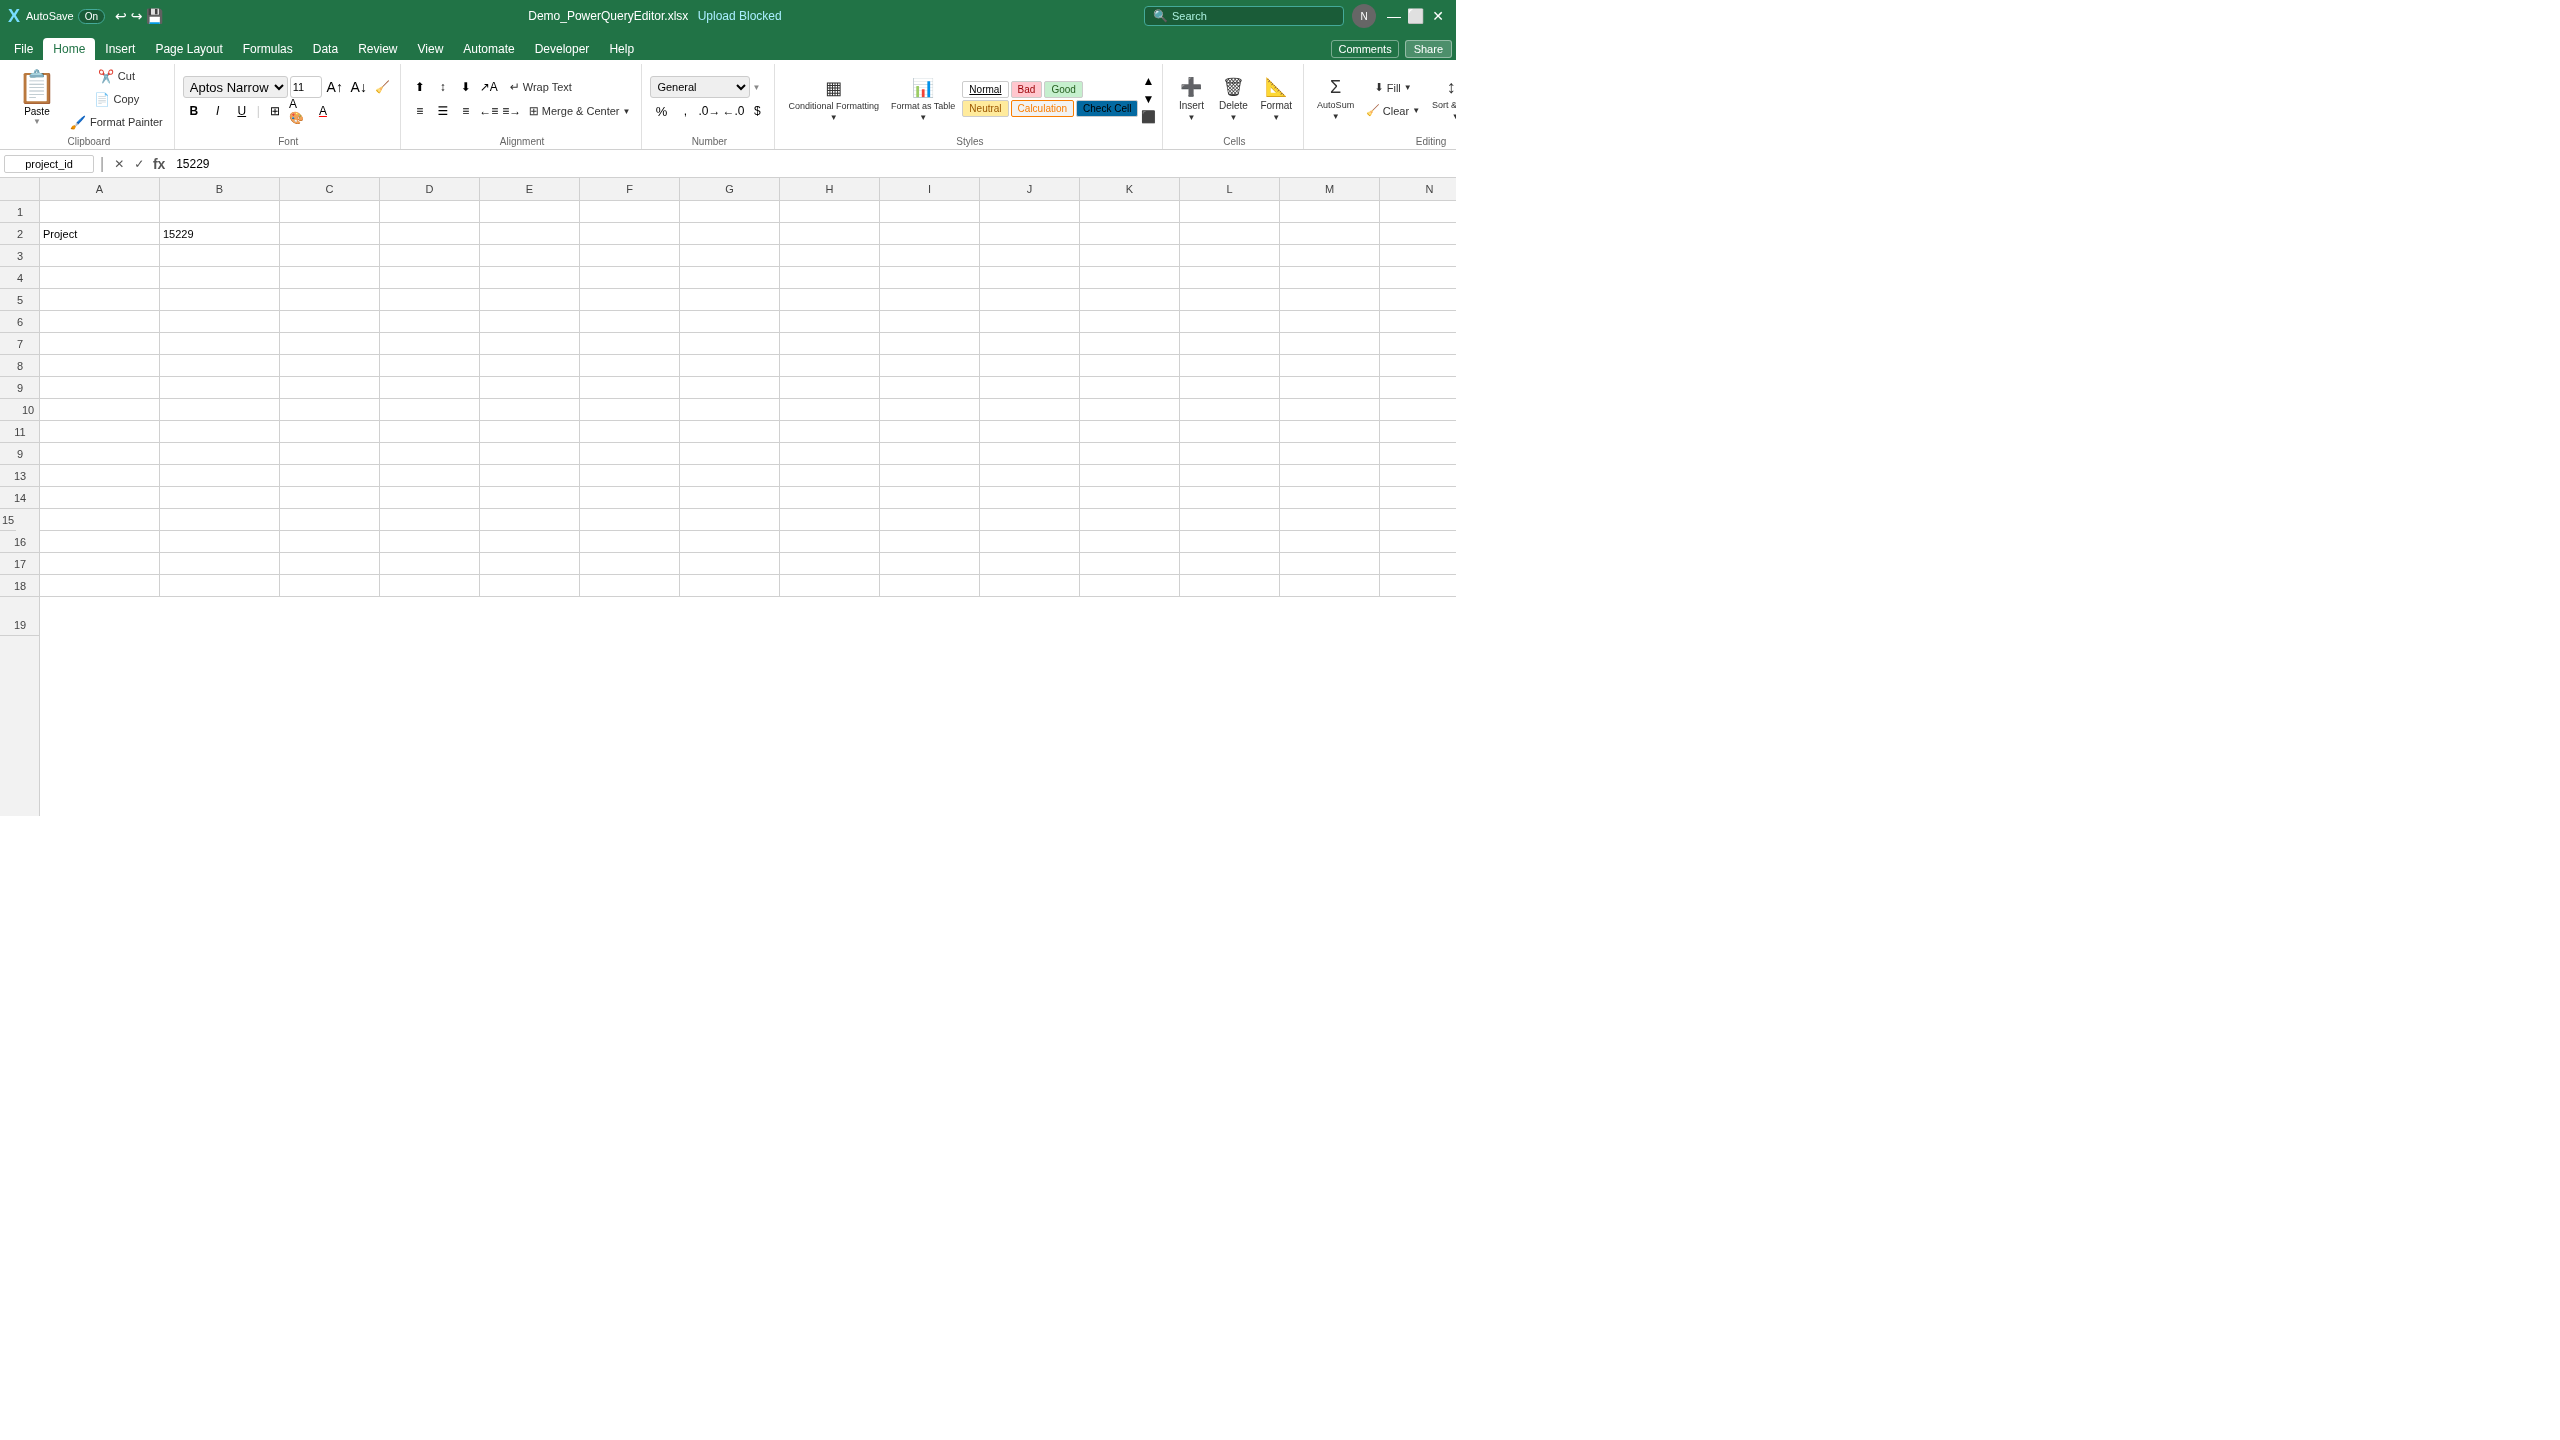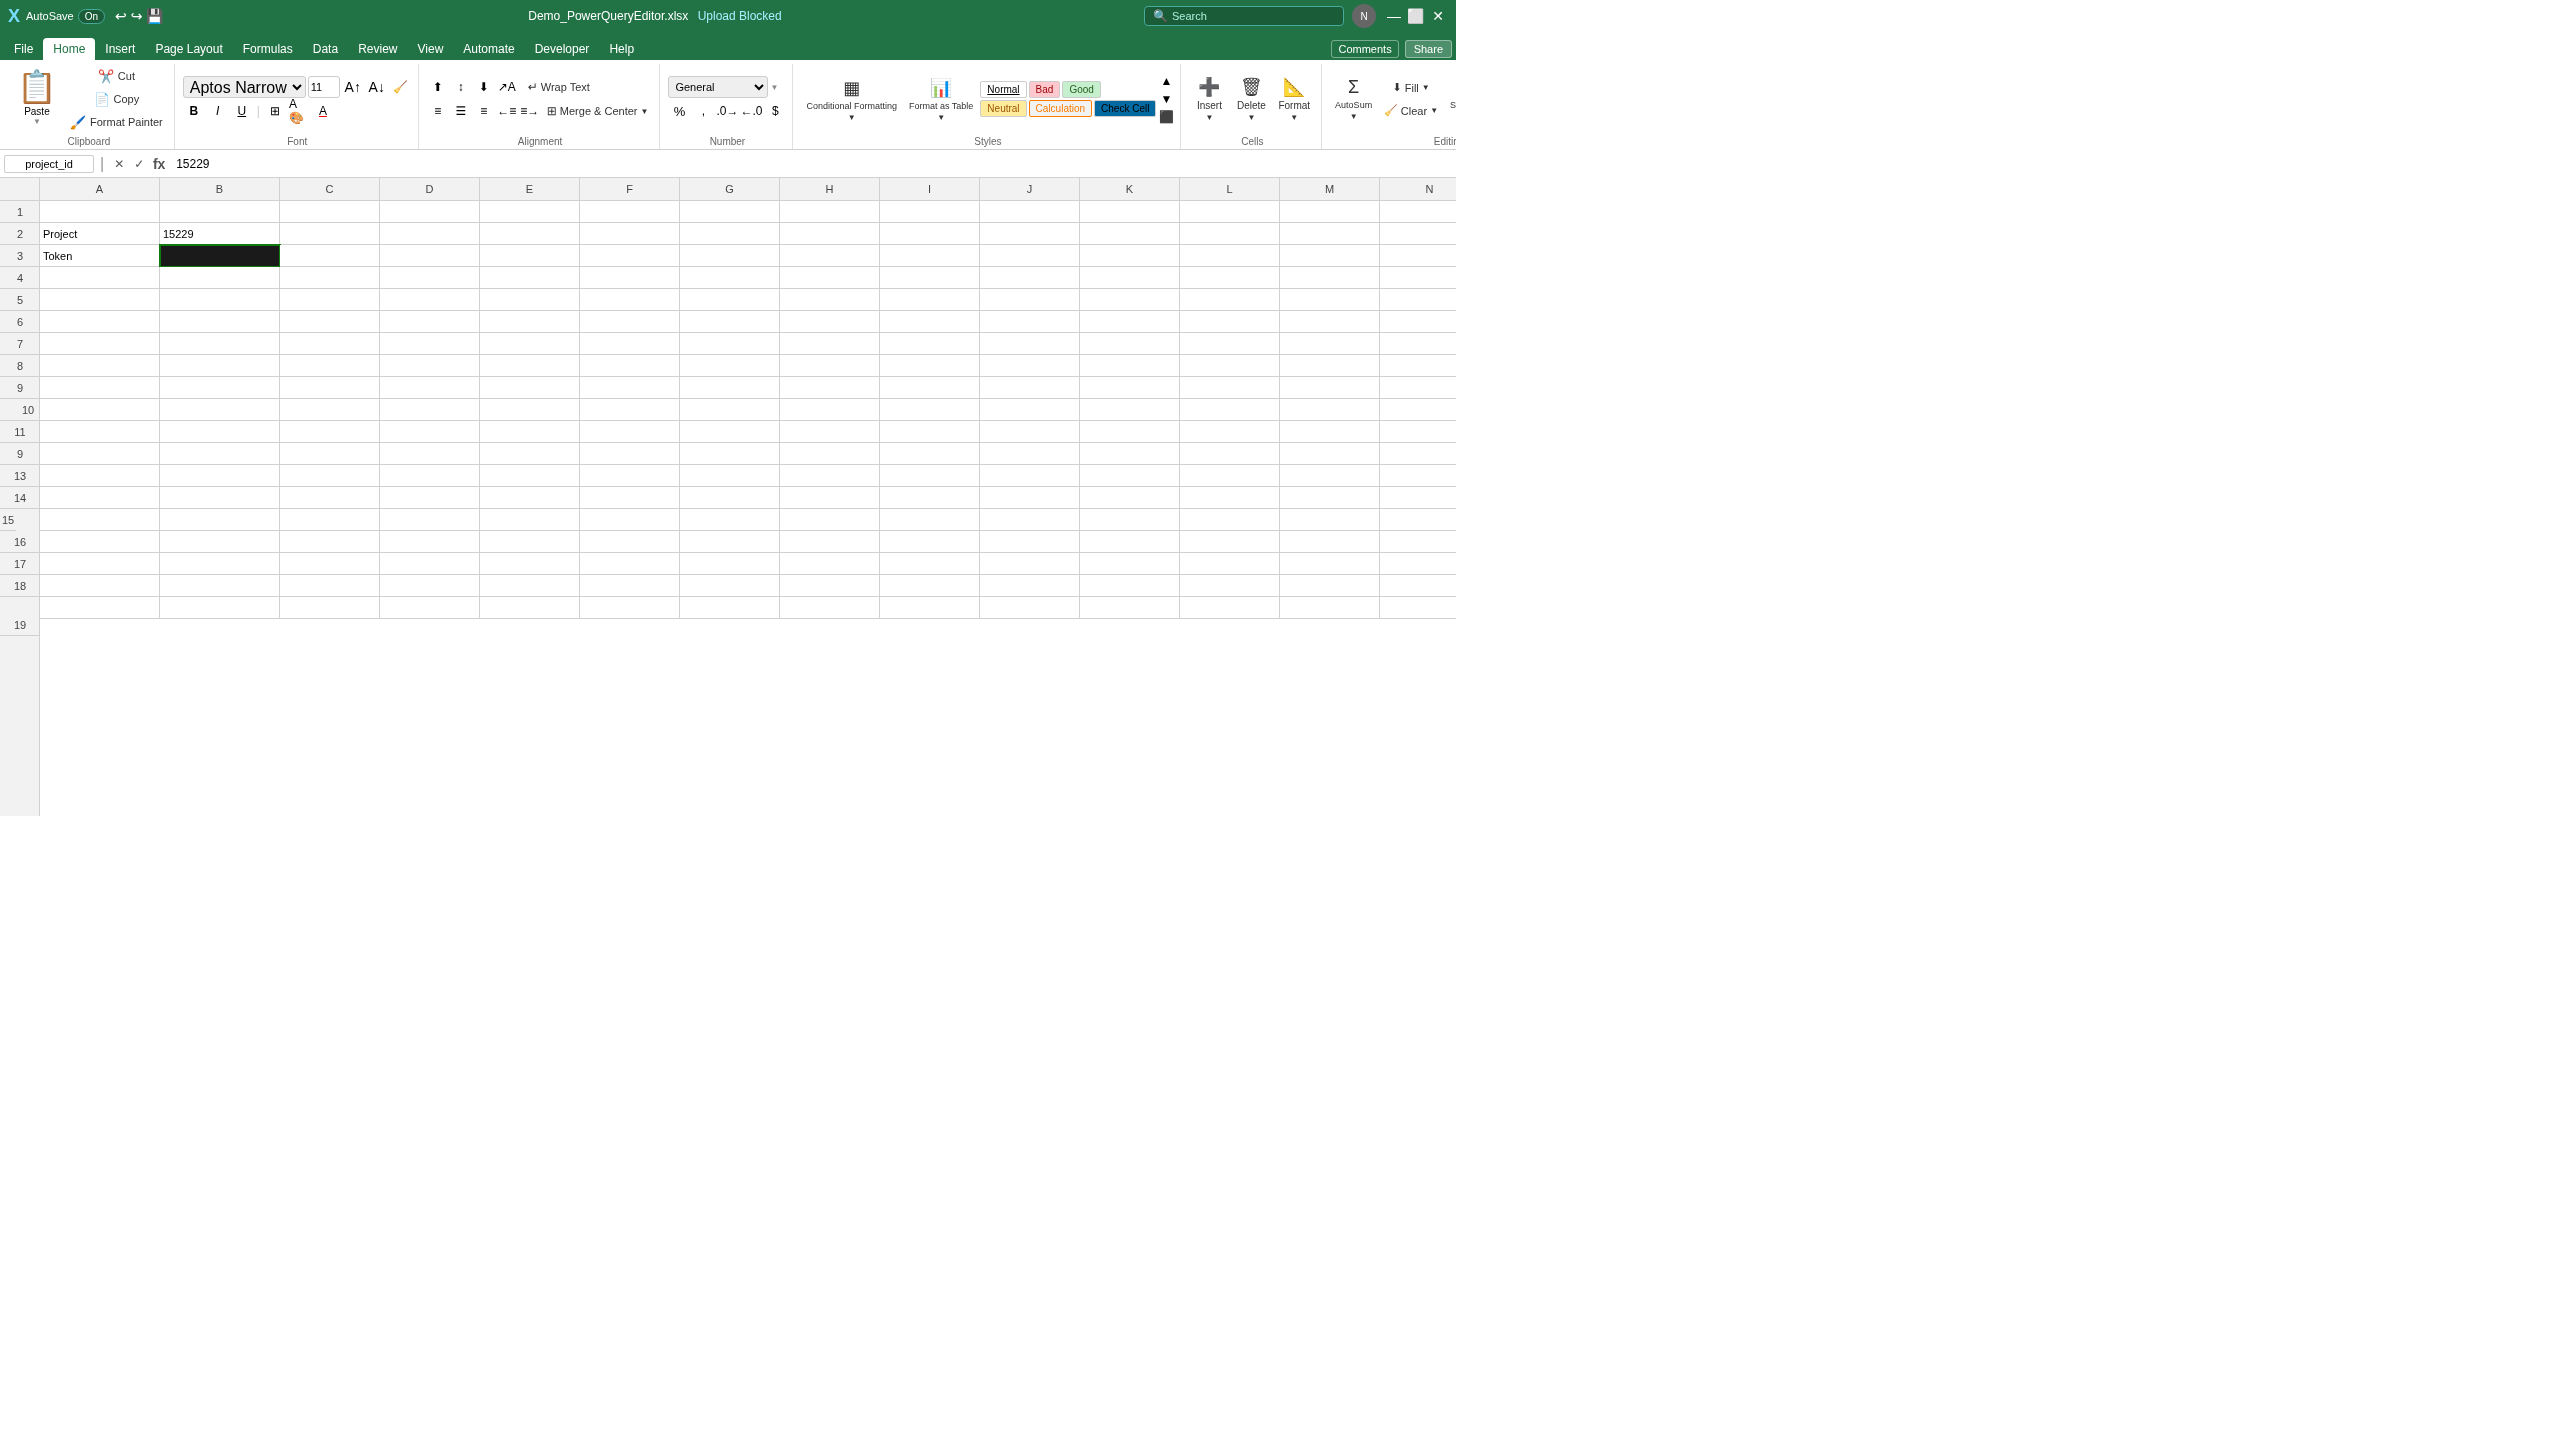--- a/index.html
+++ b/index.html
@@ -115,21 +115,21 @@
       border: 1px solid transparent;
       height: 68px;
       justify-content: flex-start;
     }
     .paste-big .btn-icon { font-size: 32px; }
     .paste-big .label { font-size: 10px; }
 
     
     .font-controls { display: flex; flex-direction: column; gap: 2px; }
     .font-row { display: flex; align-items: center; gap: 2px; }
-    select.font-select { font-size: 16px; border: 1px solid #ccc; border-radius: 3px; padding: 1px 2px; height: 22px; }
+    select.font-select { font-size: 13px; border: 1px solid #ccc; border-radius: 3px; padding: 1px 2px; height: 22px; }
     .font-size-input { width: 32px; font-size: 11px; border: 1px solid #ccc; border-radius: 3px; padding: 1px 2px; height: 22px; }
     .icon-btn { width: 22px; height: 22px; display: flex; align-items: center; justify-content: center; cursor: pointer; border: 1px solid transparent; border-radius: 3px; font-size: 12px; }
 
     
     .num-format-select { font-size: 11px; border: 1px solid #ccc; border-radius: 3px; padding: 1px 2px; height: 22px; width: 100px; }
     .style-cell { border: 1px solid #ccc; border-radius: 2px; padding: 2px 6px; font-size: 10px; cursor: pointer; }
     .style-normal { background: #fff; color: #000; text-decoration: underline; }
     .style-bad { background: #ffc7ce; color: #9c0006; }
     .style-good { background: #c6efce; color: #276221; }
     .style-neutral { background: #ffeb9c; color: #9c5700; }
@@ -640,36 +640,20 @@
           <div class="cell" style="width: 100px; height: 22px;"></div>
           <div class="cell" style="width: 100px; height: 22px;"></div>
           <div class="cell" style="width: 100px; height: 22px;"></div>
           <div class="cell" style="width: 100px; height: 22px;"></div>
           <div class="cell" style="width: 100px; height: 22px;"></div>
           <div class="cell" style="width: 100px; height: 22px;"></div>
           <div class="cell" style="width: 100px; height: 22px;"></div>
           <div class="cell" style="width: 100px; height: 22px;"></div>
         </div>
         <div class="grid-row">
-          <div class="cell" style="width: 120px; height: 22px;">Token</div>
-          <div class="cell dark-fill selected" style="width: 120px; height: 22px;"></div>
-          <div class="cell" style="width: 100px; height: 22px;"></div>
-          <div class="cell" style="width: 100px; height: 22px;"></div>
-          <div class="cell" style="width: 100px; height: 22px;"></div>
-          <div class="cell" style="width: 100px; height: 22px;"></div>
-          <div class="cell" style="width: 100px; height: 22px;"></div>
-          <div class="cell" style="width: 100px; height: 22px;"></div>
-          <div class="cell" style="width: 100px; height: 22px;"></div>
-          <div class="cell" style="width: 100px; height: 22px;"></div>
-          <div class="cell" style="width: 100px; height: 22px;"></div>
-          <div class="cell" style="width: 100px; height: 22px;"></div>
-          <div class="cell" style="width: 100px; height: 22px;"></div>
-          <div class="cell" style="width: 100px; height: 22px;"></div>
-        </div>
-        <div class="grid-row">
           <div class="cell" style="width: 120px; height: 22px;"></div>
           <div class="cell" style="width: 120px; height: 22px;"></div>
           <div class="cell" style="width: 100px; height: 22px;"></div>
           <div class="cell" style="width: 100px; height: 22px;"></div>
           <div class="cell" style="width: 100px; height: 22px;"></div>
           <div class="cell" style="width: 100px; height: 22px;"></div>
           <div class="cell" style="width: 100px; height: 22px;"></div>
           <div class="cell" style="width: 100px; height: 22px;"></div>
           <div class="cell" style="width: 100px; height: 22px;"></div>
           <div class="cell" style="width: 100px; height: 22px;"></div>

